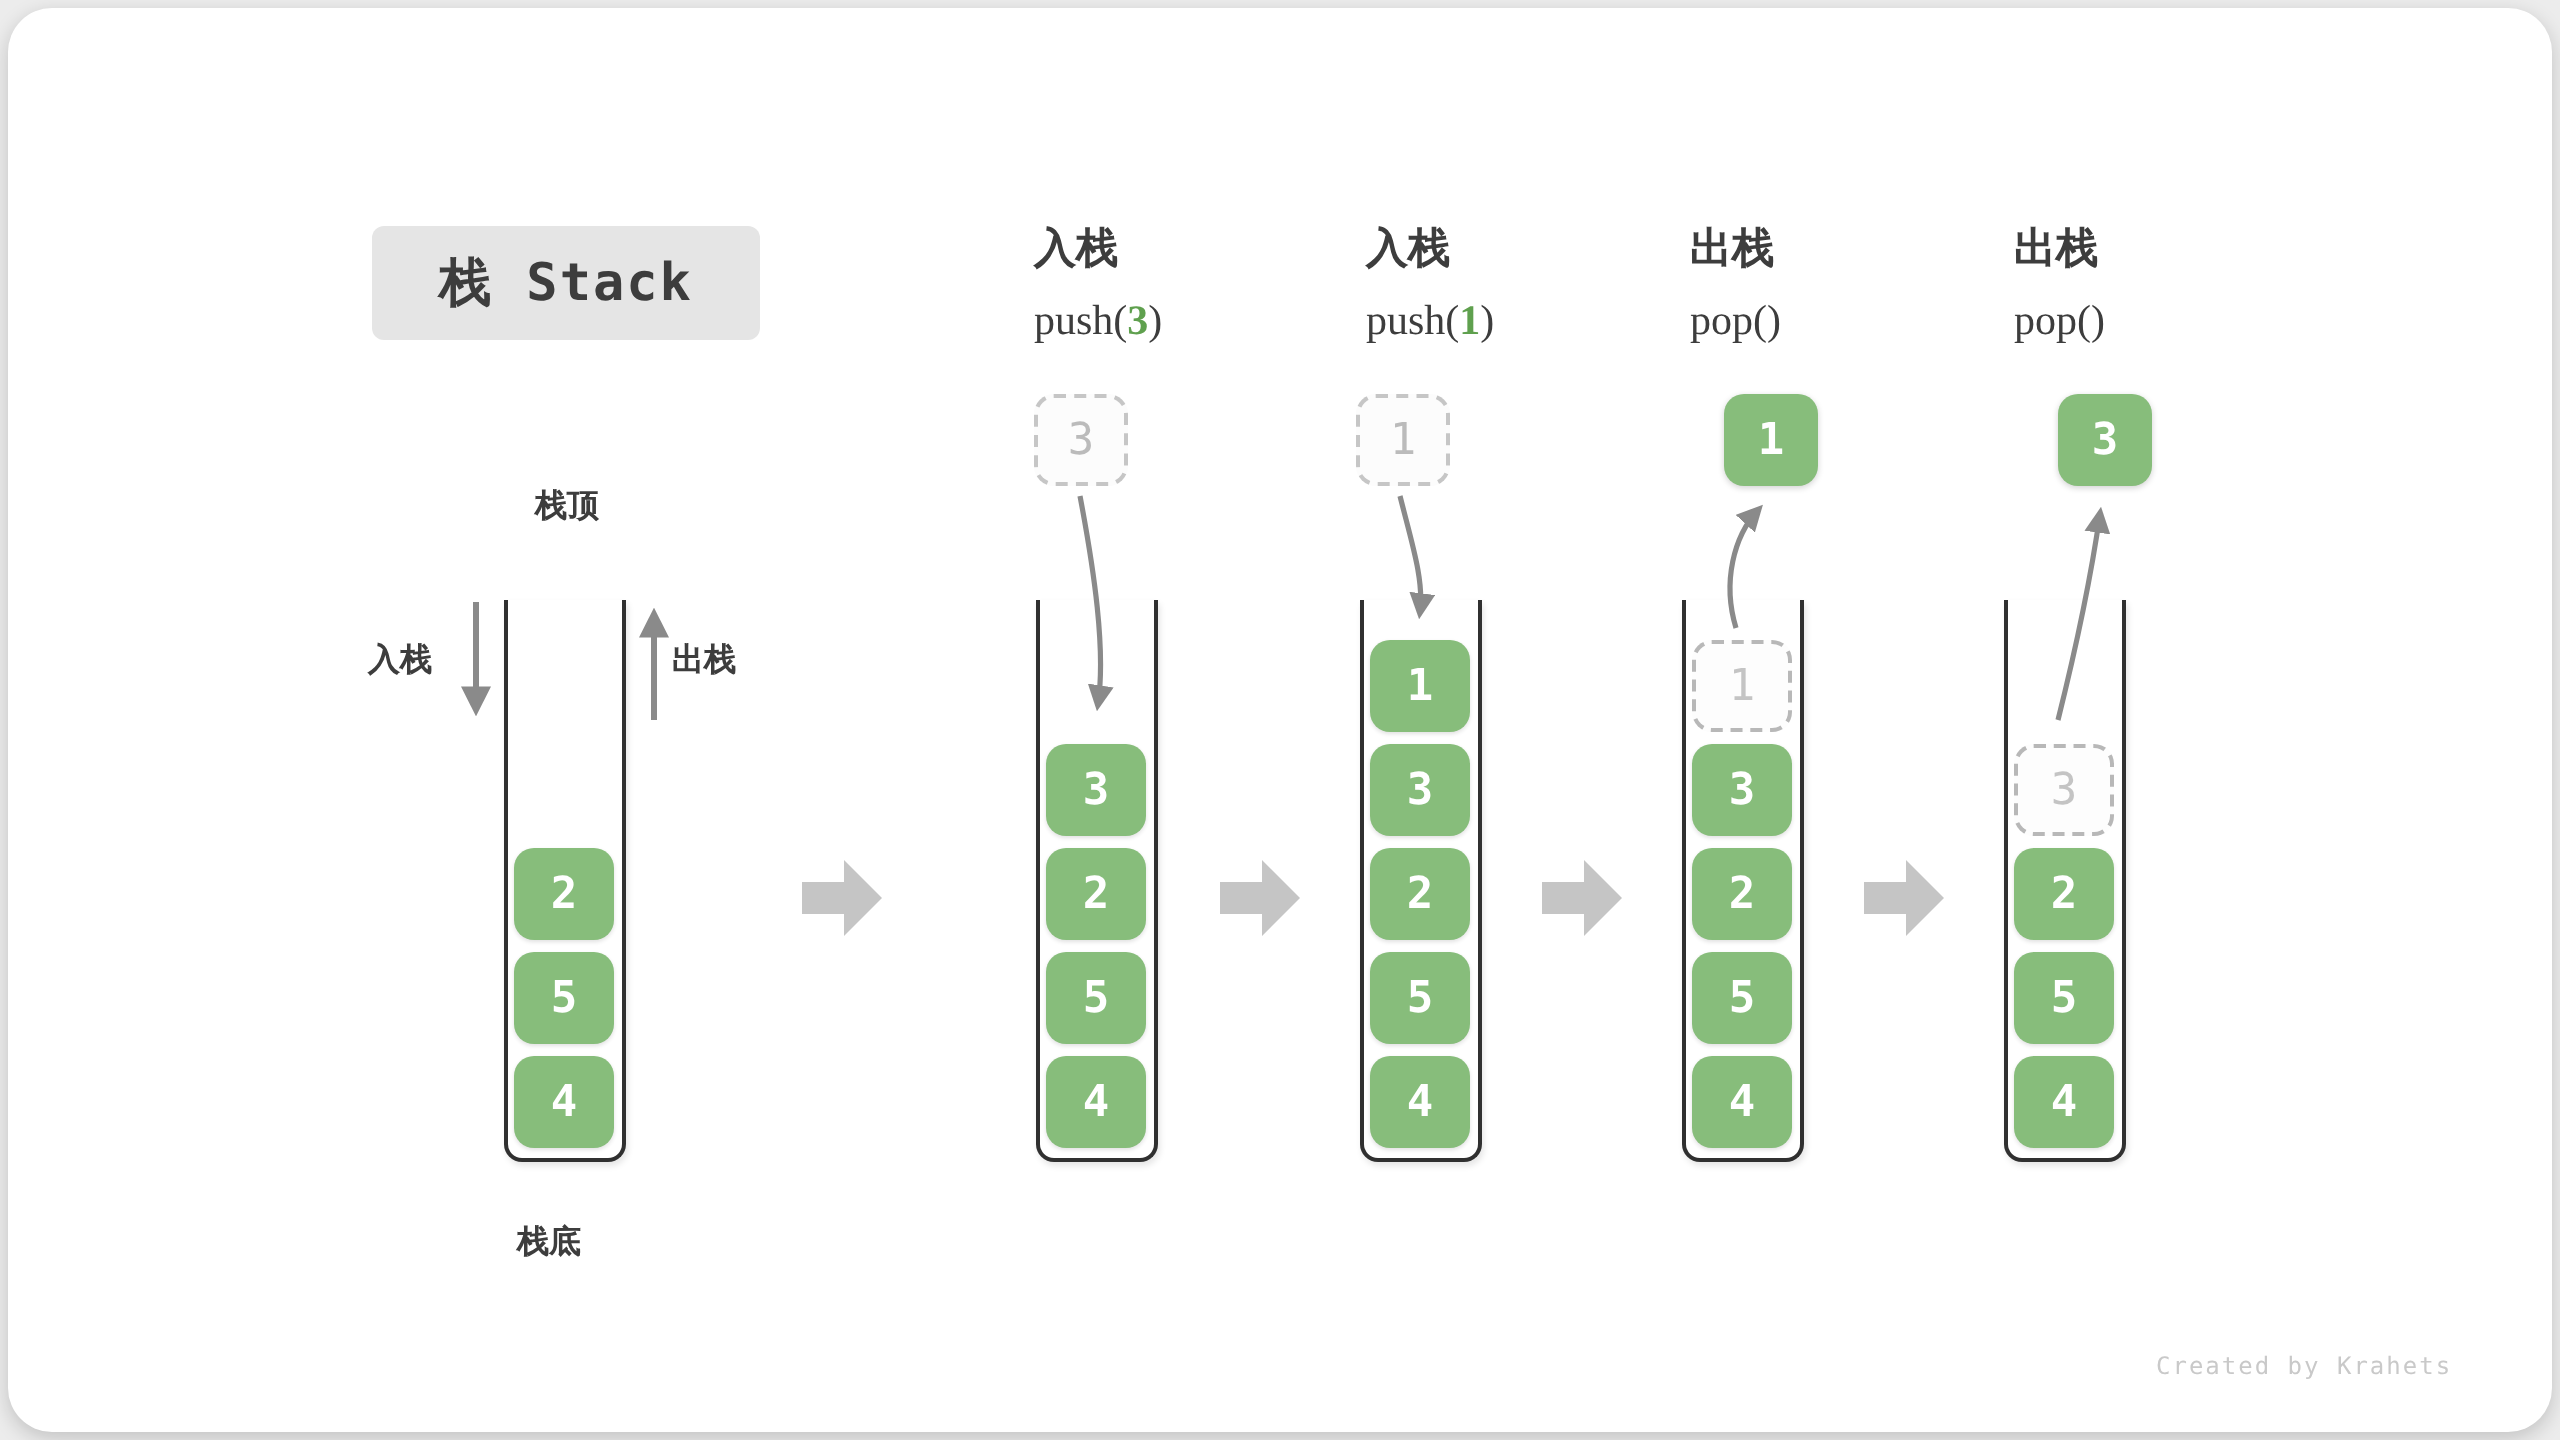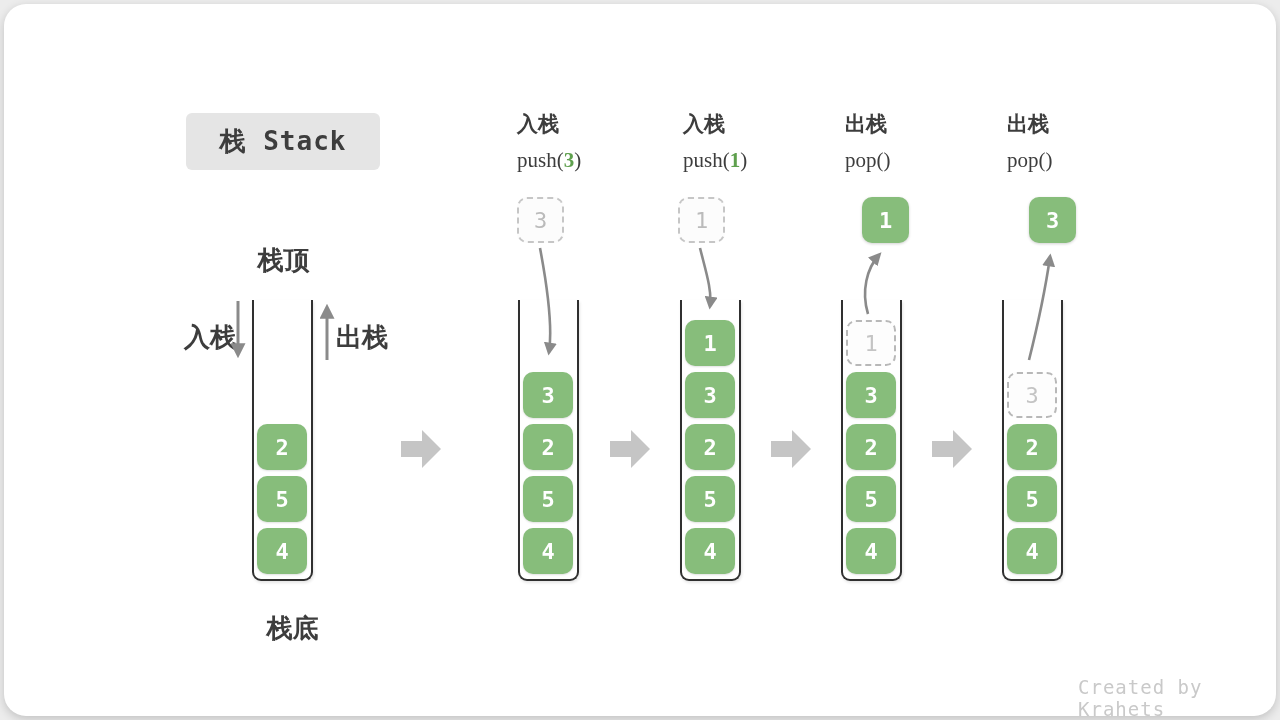--- a/index.html
+++ b/index.html
@@ -19,45 +19,45 @@
   .title-box{position:absolute;left:186px;top:113px;width:194px;height:57px;background:#E5E5E5;
              border-radius:6px;display:flex;align-items:center;justify-content:center;}
   .title-box span{font-size:26px;font-weight:600;color:var(--ink);letter-spacing:1px;}
   
   .op{position:absolute;top:106px;line-height:36px;font-size:21px;color:var(--ink);}
   .op .op-name{font-weight:700;font-family:"DejaVu Sans","Liberation Sans",sans-serif;}
   .op .op-code{font-family:Liberation Serif, serif;}
   .op .op-arg{color:var(--code-green);font-weight:700;}
   .op1{left:517px;} .op2{left:683px;} .op3{left:845px;} .op4{left:1007px;}
   
-  .cjk-label{position:absolute;font-size:26px;font-weight:700;color:var(--ink);
+  .cjk-label{position:absolute;font-size:16px;font-weight:700;color:var(--ink);
              font-family:"DejaVu Sans","Liberation Sans",sans-serif;}
   .lbl-top{left:253px;top:243px;width:61px;text-align:center;}
-  .lbl-bottom{left:262px;top:611px;width:61px;text-align:center;}
+  .lbl-bottom{left:244px;top:611px;width:61px;text-align:center;}
   .lbl-push{left:184px;top:320px;}
   .lbl-pop{left:336px;top:320px;}
   
   .stack{position:absolute;top:300px;width:61px;height:281px;background:#ffffff;
          border-left:2px solid #303030;border-right:2px solid #303030;border-bottom:2px solid #303030;
          border-radius:0 0 9px 9px;box-shadow:1px 2px 3px rgba(0,0,0,.10);}
   .st1{left:252px;} .st2{left:518px;} .st3{left:680px;} .st4{left:841px;} .st5{left:1002px;}
   
   .cell{position:absolute;left:3px;width:50px;height:46px;border-radius:10px;
         display:flex;align-items:center;justify-content:center;font-size:22px;}
   .cell-solid{background:var(--green);color:#ffffff;font-weight:700;box-shadow:0 1px 2px rgba(0,0,0,.12);}
   .cell-dashed{border:2px dashed #B8B8B8;background:#FDFDFD;color:#C4C4C4;font-weight:400;}
   
   .floater{position:absolute;width:47px;height:46px;border-radius:10px;
            display:flex;align-items:center;justify-content:center;font-size:22px;}
   .floater-dashed{border:2px dashed #C6C6C6;background:#FCFCFC;color:#BBBBBB;font-weight:400;}
   .floater-solid{background:var(--green);color:#ffffff;font-weight:700;box-shadow:0 1px 3px rgba(0,0,0,.18);}
   
   .overlay{position:absolute;left:0;top:0;width:1280px;height:720px;pointer-events:none;}
   
-  .watermark{position:absolute;left:1078px;top:676px;font-size:19px;color:#C9C9C9;letter-spacing:1px;}
+  .watermark{position:absolute;left:1078px;top:676px;font-size:12px;color:#C9C9C9;letter-spacing:1px;}
 </style>
 </head>
 <body>
 
 <div class="canvas">
   <div class="card"></div>
 
   <div class="title-box">
     <span>栈 Stack</span>
   </div>

